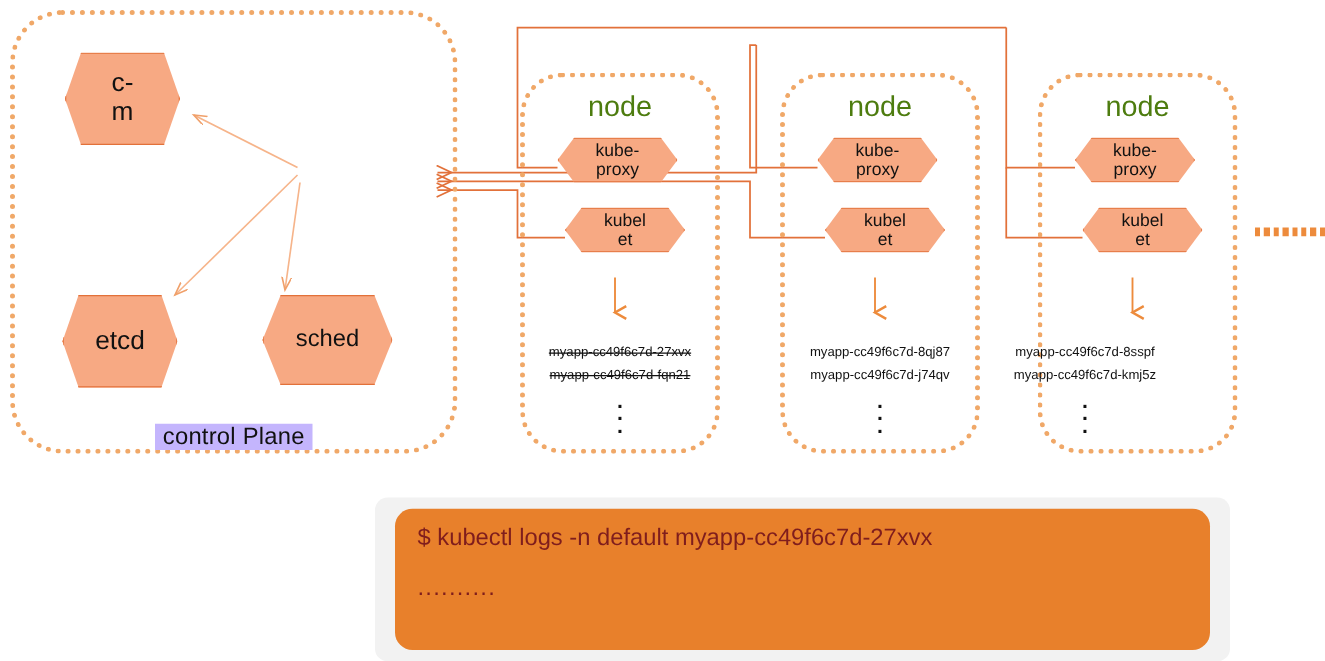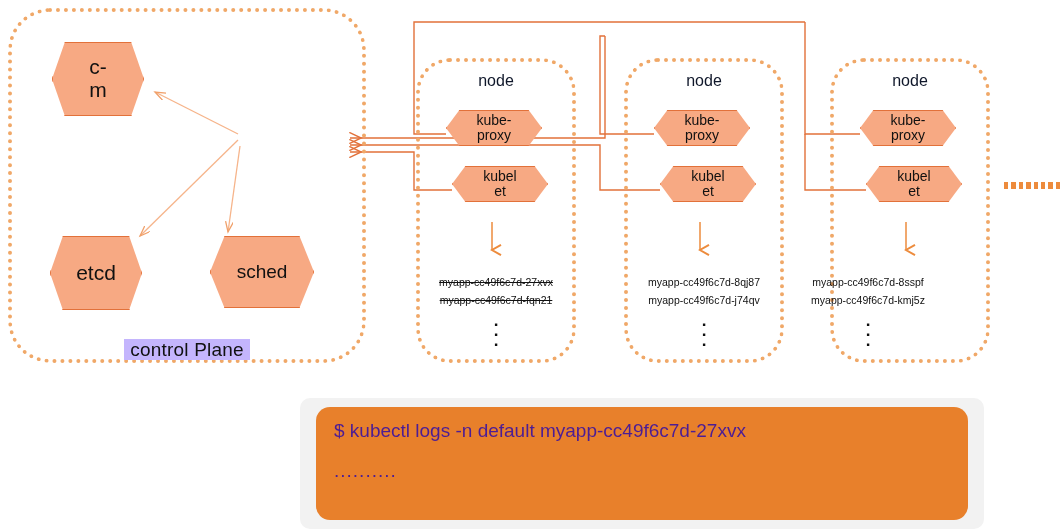--- a/index.html
+++ b/index.html
@@ -29,21 +29,21 @@
 
   .cp-caption{
     position:absolute;left:8px;top:339px;width:358px;
     text-align:center;font-size:19px;color:#111;
     letter-spacing:.2px;
   }
   .cp-caption span{background:#c4b5fd;padding:0 6px;}
 
   .node-title{
     position:absolute;top:72px;width:160px;text-align:center;
-    font-size:16px;color:#0f172a;
+    font-size:23px;color:#4d7c0f;
   }
   #node-title-1{left:416px;}
   #node-title-2{left:624px;}
   #node-title-3{left:830px;}
 
   
   .hex{
     position:absolute;
     background:#F7A983;
     border:1px solid #E2713A;
@@ -81,21 +81,21 @@
   
   #terminal-outer{
     position:absolute;left:300px;top:398px;width:684px;height:131px;
     background:#F2F2F2;border-radius:10px;
   }
   #terminal-inner{
     position:absolute;left:316px;top:407px;width:652px;height:113px;
     background:#E8802B;border-radius:14px;
     padding:14px 0 0 18px;box-sizing:border-box;
   }
-  .term-line{font-size:19px;color:#4c1d95;line-height:1.0;margin-bottom:21px;white-space:nowrap;}
+  .term-line{font-size:19px;color:#7f1d1d;line-height:1.0;margin-bottom:21px;white-space:nowrap;}
   .term-line.dots{font-size:19px;letter-spacing:1px;margin-bottom:0;}
 
   
   #right-ellipsis{
     position:absolute;left:1004px;top:180px;width:56px;height:10px;
     display:flex;gap:3px;align-items:center;
   }
   #right-ellipsis i{display:block;width:6px;height:7px;background:#ED8B3C;}
 
   svg.overlay{position:absolute;left:0;top:0;width:1060px;height:529px;pointer-events:none;}

